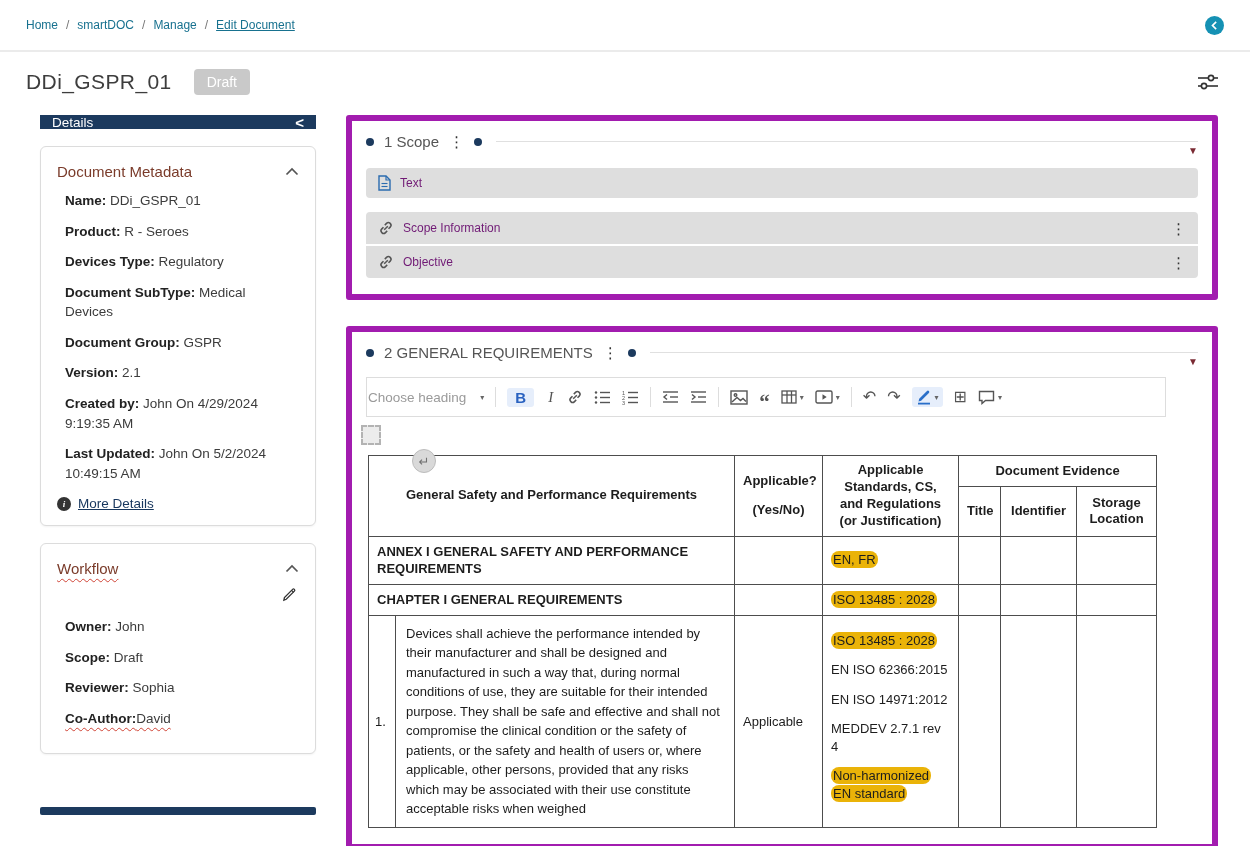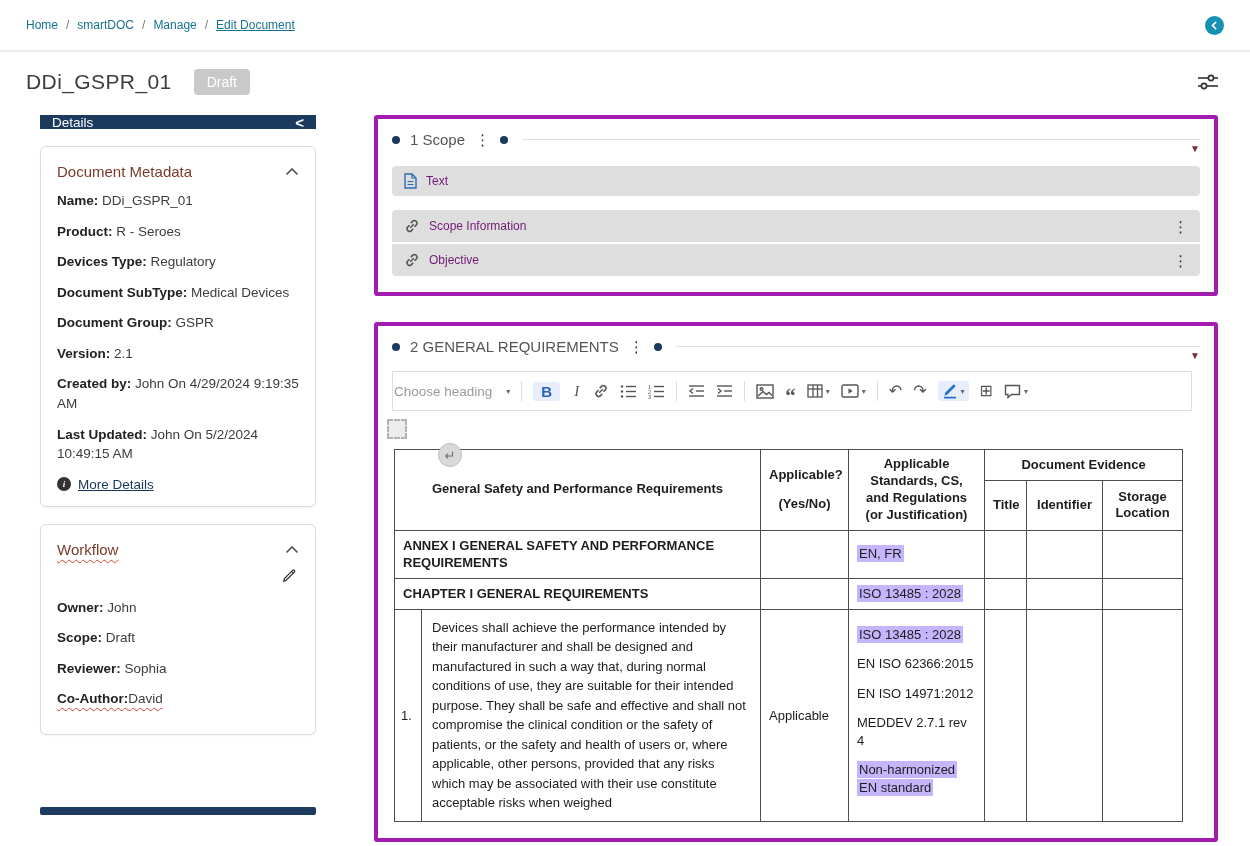--- a/index.html
+++ b/index.html
@@ -31,34 +31,34 @@
   .sidebar-header { background:#1c3a5e; color:#fff; font-size:13.5px; height:14px;
     padding:0 12px; display:flex; align-items:center; justify-content:space-between; }
   .chev-left { font-size:15px; font-weight:700; cursor:pointer; line-height:1; }
   .card { border:1px solid #dcdcdc; border-radius:6px; margin-top:17px;
     padding:16px 16px 14px; background:#fff; box-shadow:0 1px 2px rgba(0,0,0,.05); }
   .card-head { display:flex; justify-content:space-between; align-items:center; margin-bottom:10px; }
   .card-title { color:#7a3b2a; font-size:15px; }
   .wavy { text-decoration:underline; text-decoration-style:wavy;
     text-decoration-color:#d04437; text-decoration-thickness:1px; text-underline-offset:4px; }
   .chev-up { cursor:pointer; display:flex; }
-  .field { font-size:13.5px; color:#3c3c3c; margin:11px 0; line-height:1.45; }
+  .field { font-size:13.5px; color:#3c3c3c; margin:11px 8px; line-height:1.45; }
   .field b { color:#222; }
   .more { margin-top:13px; display:flex; align-items:center; gap:7px; }
   .info-icon { width:14px; height:14px; border-radius:50%; background:#333; color:#fff;
     font-size:9px; font-style:italic; font-weight:700; display:flex; align-items:center;
     justify-content:center; font-family:"Liberation Serif",serif; }
   .more a { color:#17365d; text-decoration:underline; font-size:13.5px; cursor:pointer; }
   .edit-row { display:flex; justify-content:flex-end; margin:2px 2px 0 0; }
   .sidebar-footer { margin-top:auto; height:8px; background:#1c3a5e; border-radius:2px; }
 
   
   .main { flex:1; min-width:0; }
-  .section-card { position:relative; border:4px solid #a21caf; border-radius:3px;
-    padding:12px 14px 16px; margin-bottom:26px; background:#fff;margin-left:28px; }
+  .section-card { position:relative; border:6px solid #a21caf; border-radius:3px;
+    padding:12px 14px 16px; margin-bottom:26px; background:#fff; }
   .section-head { display:flex; align-items:center; gap:10px; color:#555; font-size:15px; }
   .dot { width:8px; height:8px; border-radius:50%; background:#1c3a5e; flex:none; }
   .kebab { color:#333; font-size:15px; cursor:pointer; line-height:1; }
   .rule { flex:1; height:1px; background:#e0e0e0; margin-left:4px; }
   .section-caret { position:absolute; top:24px; right:14px; color:#7a2a33; font-size:10px; cursor:pointer; }
 
   .gray-bar { background:#dedede; border-radius:4px; margin-top:18px; padding:7px 12px;
     display:flex; align-items:center; gap:9px; cursor:pointer; }
   .gray-bar a, .link-row a { color:#701a75; font-size:12px; cursor:pointer; }
   .gray-group { margin-top:14px; border-radius:4px; overflow:hidden; }
@@ -90,21 +90,21 @@
     display:flex; align-items:center; justify-content:center; font-size:13px; z-index:2; cursor:pointer; }
   table.gspr { border-collapse:collapse; width:788px; table-layout:fixed;
     font-size:13px; color:#1d1d1d; margin:10px 0 0 2px; background:#fff; }
   .gspr th, .gspr td { border:1px solid #4d4d4d; padding:6px 8px; vertical-align:middle; }
   .gspr thead th { font-weight:700; text-align:center; line-height:1.3; }
   .gspr .gap { height:12px; }
   .gspr td.empty { }
   .req-bold { font-weight:700; line-height:1.35; }
   .std-cell { vertical-align:top; }
   .std { margin:4px 0 11px; line-height:1.4; }
-  .hl { background:#c4b5fd; padding:1px 2px; box-decoration-break:clone; }
+  .hl { background:#eab308; padding:1px 2px; box-decoration-break:clone;border-radius:8px; }
   .split { display:flex; align-items:stretch; }
   .num-cell { width:27px; flex:none; border-right:1px solid #4d4d4d; display:flex;
     align-items:center; padding:6px; }
   .req-text { padding:8px 10px; line-height:1.5; }
   td.no-pad { padding:0; }
   .applicable-cell { text-align:left; padding-left:9px; }
 </style>
 </head>
 <body>
 

